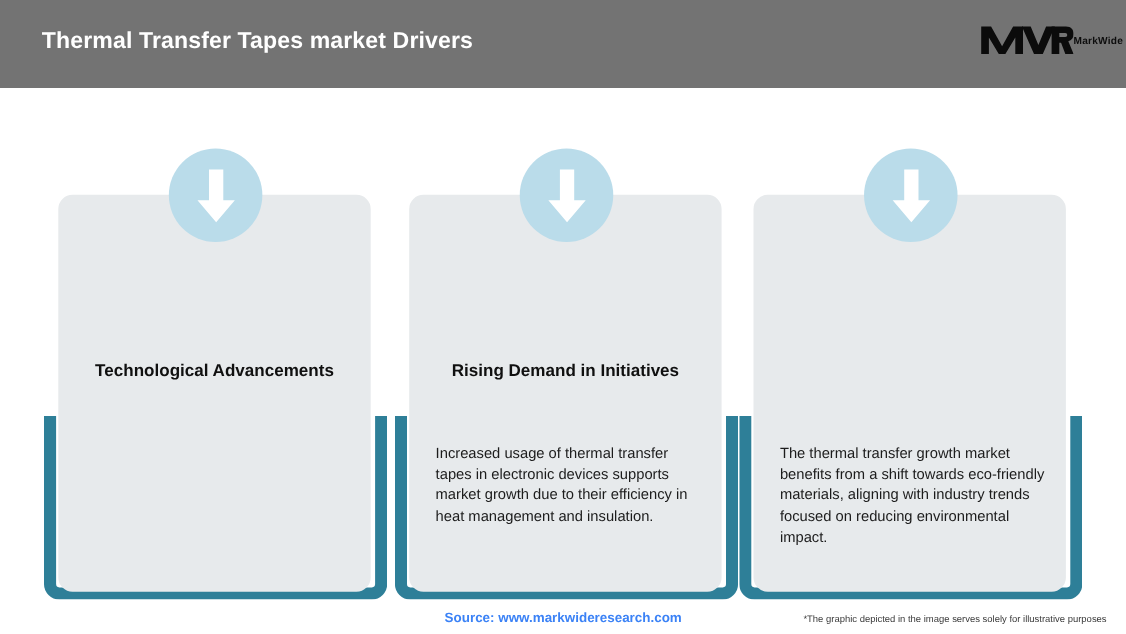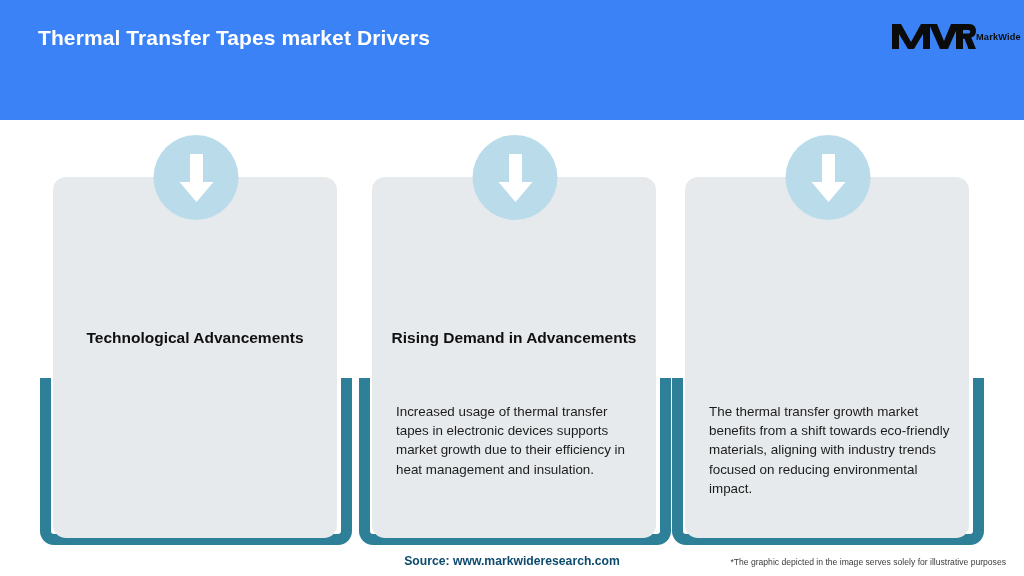--- a/index.html
+++ b/index.html
@@ -19,22 +19,22 @@
     inset: 0;
     background: #ffffff;
   }
 
   
   .header {
     position: absolute;
     left: 0;
     top: 0;
     width: 1024px;
-    height: 120px;
-    background: #3b82f6;
+    height: 80px;
+    background: #737373;
   }
   .header-title {
     position: absolute;
     left: 38px;
     top: 26px;
     font-size: 21px;
     font-weight: bold;
     color: #ffffff;
     letter-spacing: 0.1px;
     white-space: nowrap;
@@ -154,21 +154,21 @@
 
   
   .footer-source {
     position: absolute;
     left: 0;
     right: 0;
     top: 554px;
     text-align: center;
     font-size: 12.2px;
     font-weight: bold;
-    color: #0c4a6e;
+    color: #3b82f6;
   }
   .footer-note {
     position: absolute;
     right: 18px;
     top: 557px;
     font-size: 8.6px;
     color: #3a3a3a;
     white-space: nowrap;
   }
 </style>
@@ -203,21 +203,21 @@
       <div class="icon-circle">
         <svg width="40" height="52" viewBox="0 0 40 52" aria-hidden="true">
           <path d="M13.5 2 L26.5 2 L26.5 30 L37 30 L20 50 L3 30 L13.5 30 Z" fill="#FFFFFF"></path>
         </svg>
       </div>
     </div>
 
     <div class="card-slot s2">
       <div class="bracket"></div>
       <div class="card">
-        <div class="card-title">Rising Demand in Advancements</div>
+        <div class="card-title">Rising Demand in Initiatives</div>
         <div class="card-body">Increased usage of thermal transfer tapes in electronic devices supports market growth due to their efficiency in heat management and insulation.</div>
       </div>
       <div class="icon-circle">
         <svg width="40" height="52" viewBox="0 0 40 52" aria-hidden="true">
           <path d="M13.5 2 L26.5 2 L26.5 30 L37 30 L20 50 L3 30 L13.5 30 Z" fill="#FFFFFF"></path>
         </svg>
       </div>
     </div>
 
     <div class="card-slot s3">

